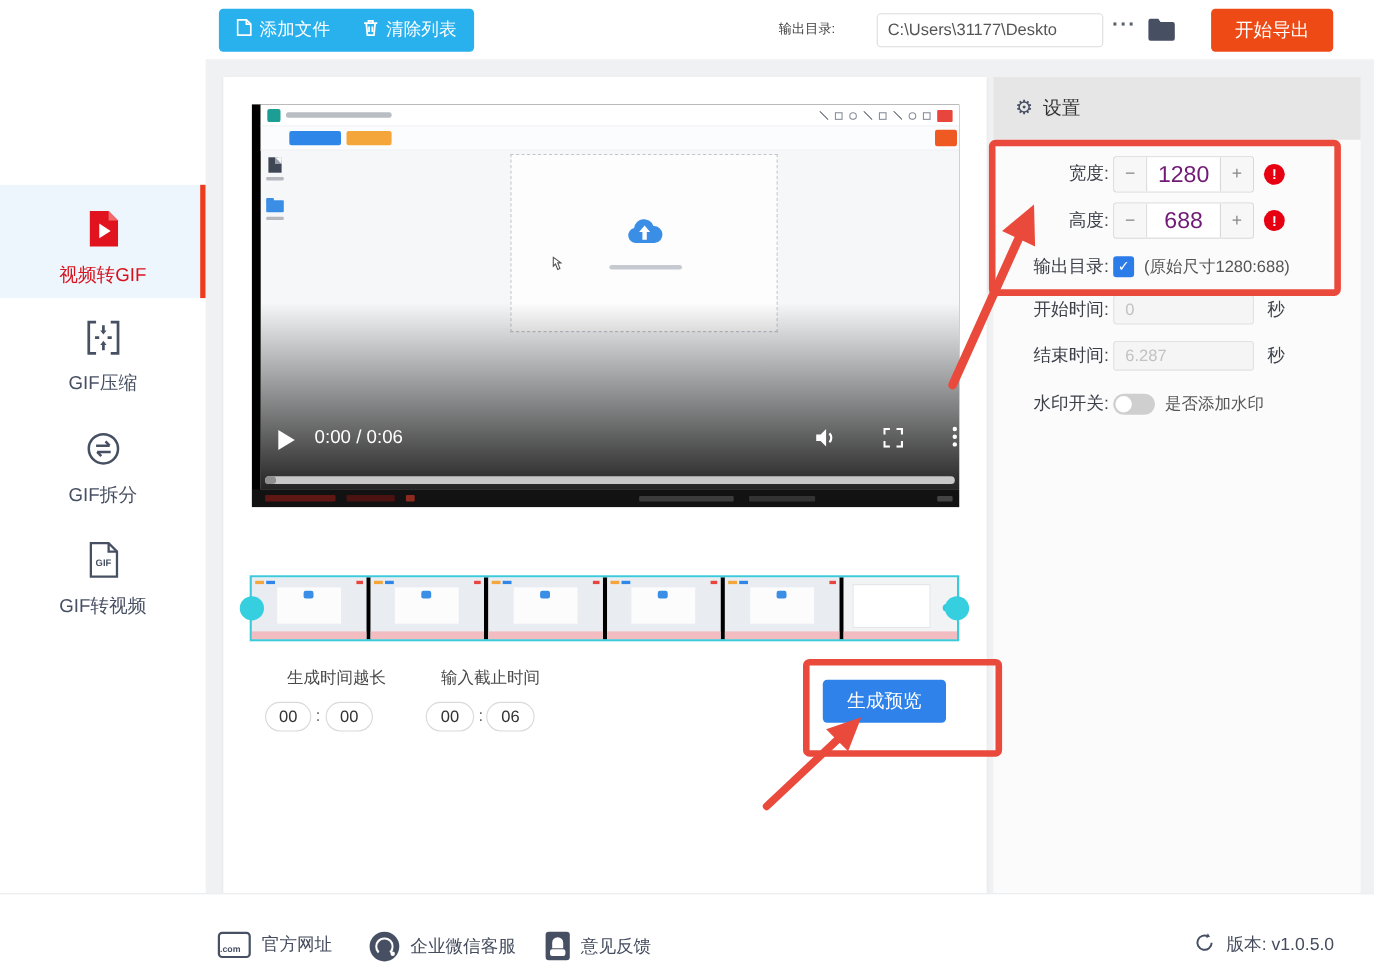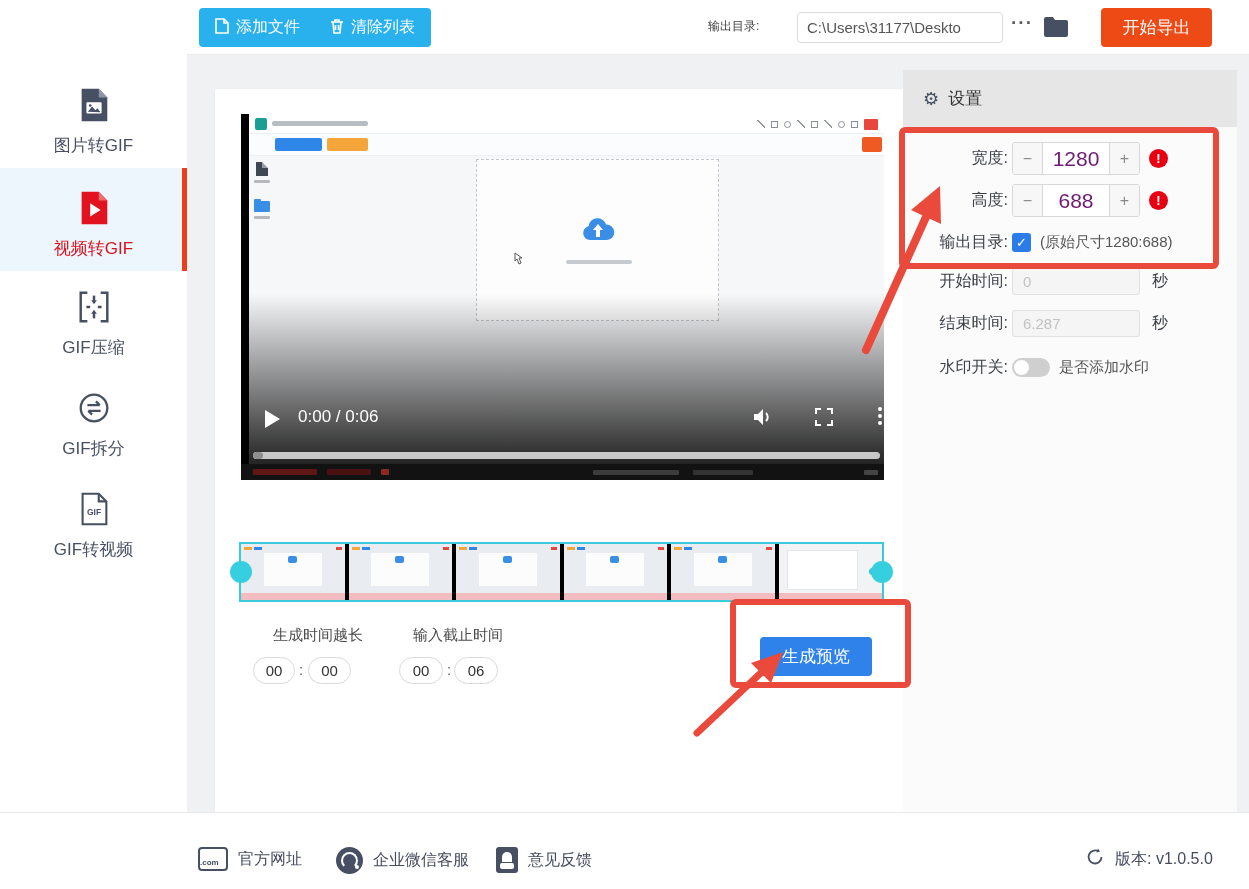--- a/index.html
+++ b/index.html
@@ -19,21 +19,21 @@
   
   .sidebar { position:absolute; left:0; top:0; width:187px; height:812px; background:#fff; }
   .side-active-bg { position:absolute; left:0; top:168px; width:187px; height:103px; background:#eef6fd; }
   .side-active-border { position:absolute; right:0; top:168px; width:5px; height:103px; background:#ed3b1e; }
   .side-item { position:absolute; left:0; width:187px; display:flex; flex-direction:column; align-items:center; gap:6px; cursor:pointer; }
   .side-item .lbl { font-size:17px; color:#475063; }
   .side-item.active .lbl { color:#d8111c; }
 
   
   .content { position:absolute; left:187px; top:55px; width:1062px; height:757px; background:#f0f1f2; }
-  .video-panel { position:absolute; left:28px; top:15px; width:694px; height:742px; background:#fff; box-shadow:0 1px 3px rgba(0,0,0,.06);margin-top:19px; }
+  .video-panel { position:absolute; left:16px; top:15px; width:694px; height:742px; background:#fff; box-shadow:0 1px 3px rgba(0,0,0,.06); }
 
   
   .video { position:absolute; left:26px; top:25px; width:643px; height:366px; background:#111; overflow:hidden; cursor:pointer; }
   .v-black-bar { position:absolute; left:0; top:0; width:8px; height:100%; background:#000; }
   .v-app { position:absolute; left:8px; right:0; top:0; height:350px; background:#f6f7f9; }
   .v-titlebar { position:absolute; left:0; right:0; top:0; height:20px; background:#fff; border-bottom:1px solid #eef0f2; display:flex; align-items:center; padding-left:6px; gap:5px; }
   .v-appicon { width:12px; height:12px; background:#1d9e94; border-radius:2px; }
   .v-apptitle { width:96px; height:5px; background:#b9bdc4; border-radius:2px; }
   .v-annot { position:absolute; right:26px; top:6px; display:flex; gap:6px; align-items:center; }
   .t-sq { width:7px; height:7px; border:1px solid #8a8f98; }
@@ -123,32 +123,20 @@
   
   .annotations { position:absolute; left:0; top:0; width:1249px; height:889px; pointer-events:none; z-index:50; }
 </style>
 </head>
 <body>
 
 <div class="sidebar">
   <div class="side-active-bg"></div>
   <div class="side-active-border"></div>
 
-  <div class="side-item" style="top:86px">
-    <span>
-      <svg width="38" height="38" viewBox="0 0 40 40">
-          <path d="M7 3h18l9 9v25H7z" fill="#475063"></path>
-          <path d="M25 3l9 9h-9z" fill="#8d95a6"></path>
-          <rect x="12" y="17" width="16" height="12" rx="1" fill="#fff"></rect>
-          <path d="M13.5 27l4.5-5.5 3.5 4 2-2 3 3.5v.5z" fill="#475063"></path>
-          <circle cx="16" cy="20.5" r="1.4" fill="#475063"></circle>
-        </svg>
-    </span>
-    <span class="lbl">图片转GIF</span>
-  </div>
 
   <div class="side-item active" style="top:189px">
     <span>
       <svg width="38" height="38" viewBox="0 0 40 40">
           <path d="M7 3h18l9 9v25H7z" fill="#e0131f"></path>
           <path d="M25 3l9 9h-9z" fill="#f26a6a"></path>
           <path d="M16 15l11 7-11 7z" fill="#fff"></path>
         </svg>
     </span>
     <span class="lbl">视频转GIF</span>

